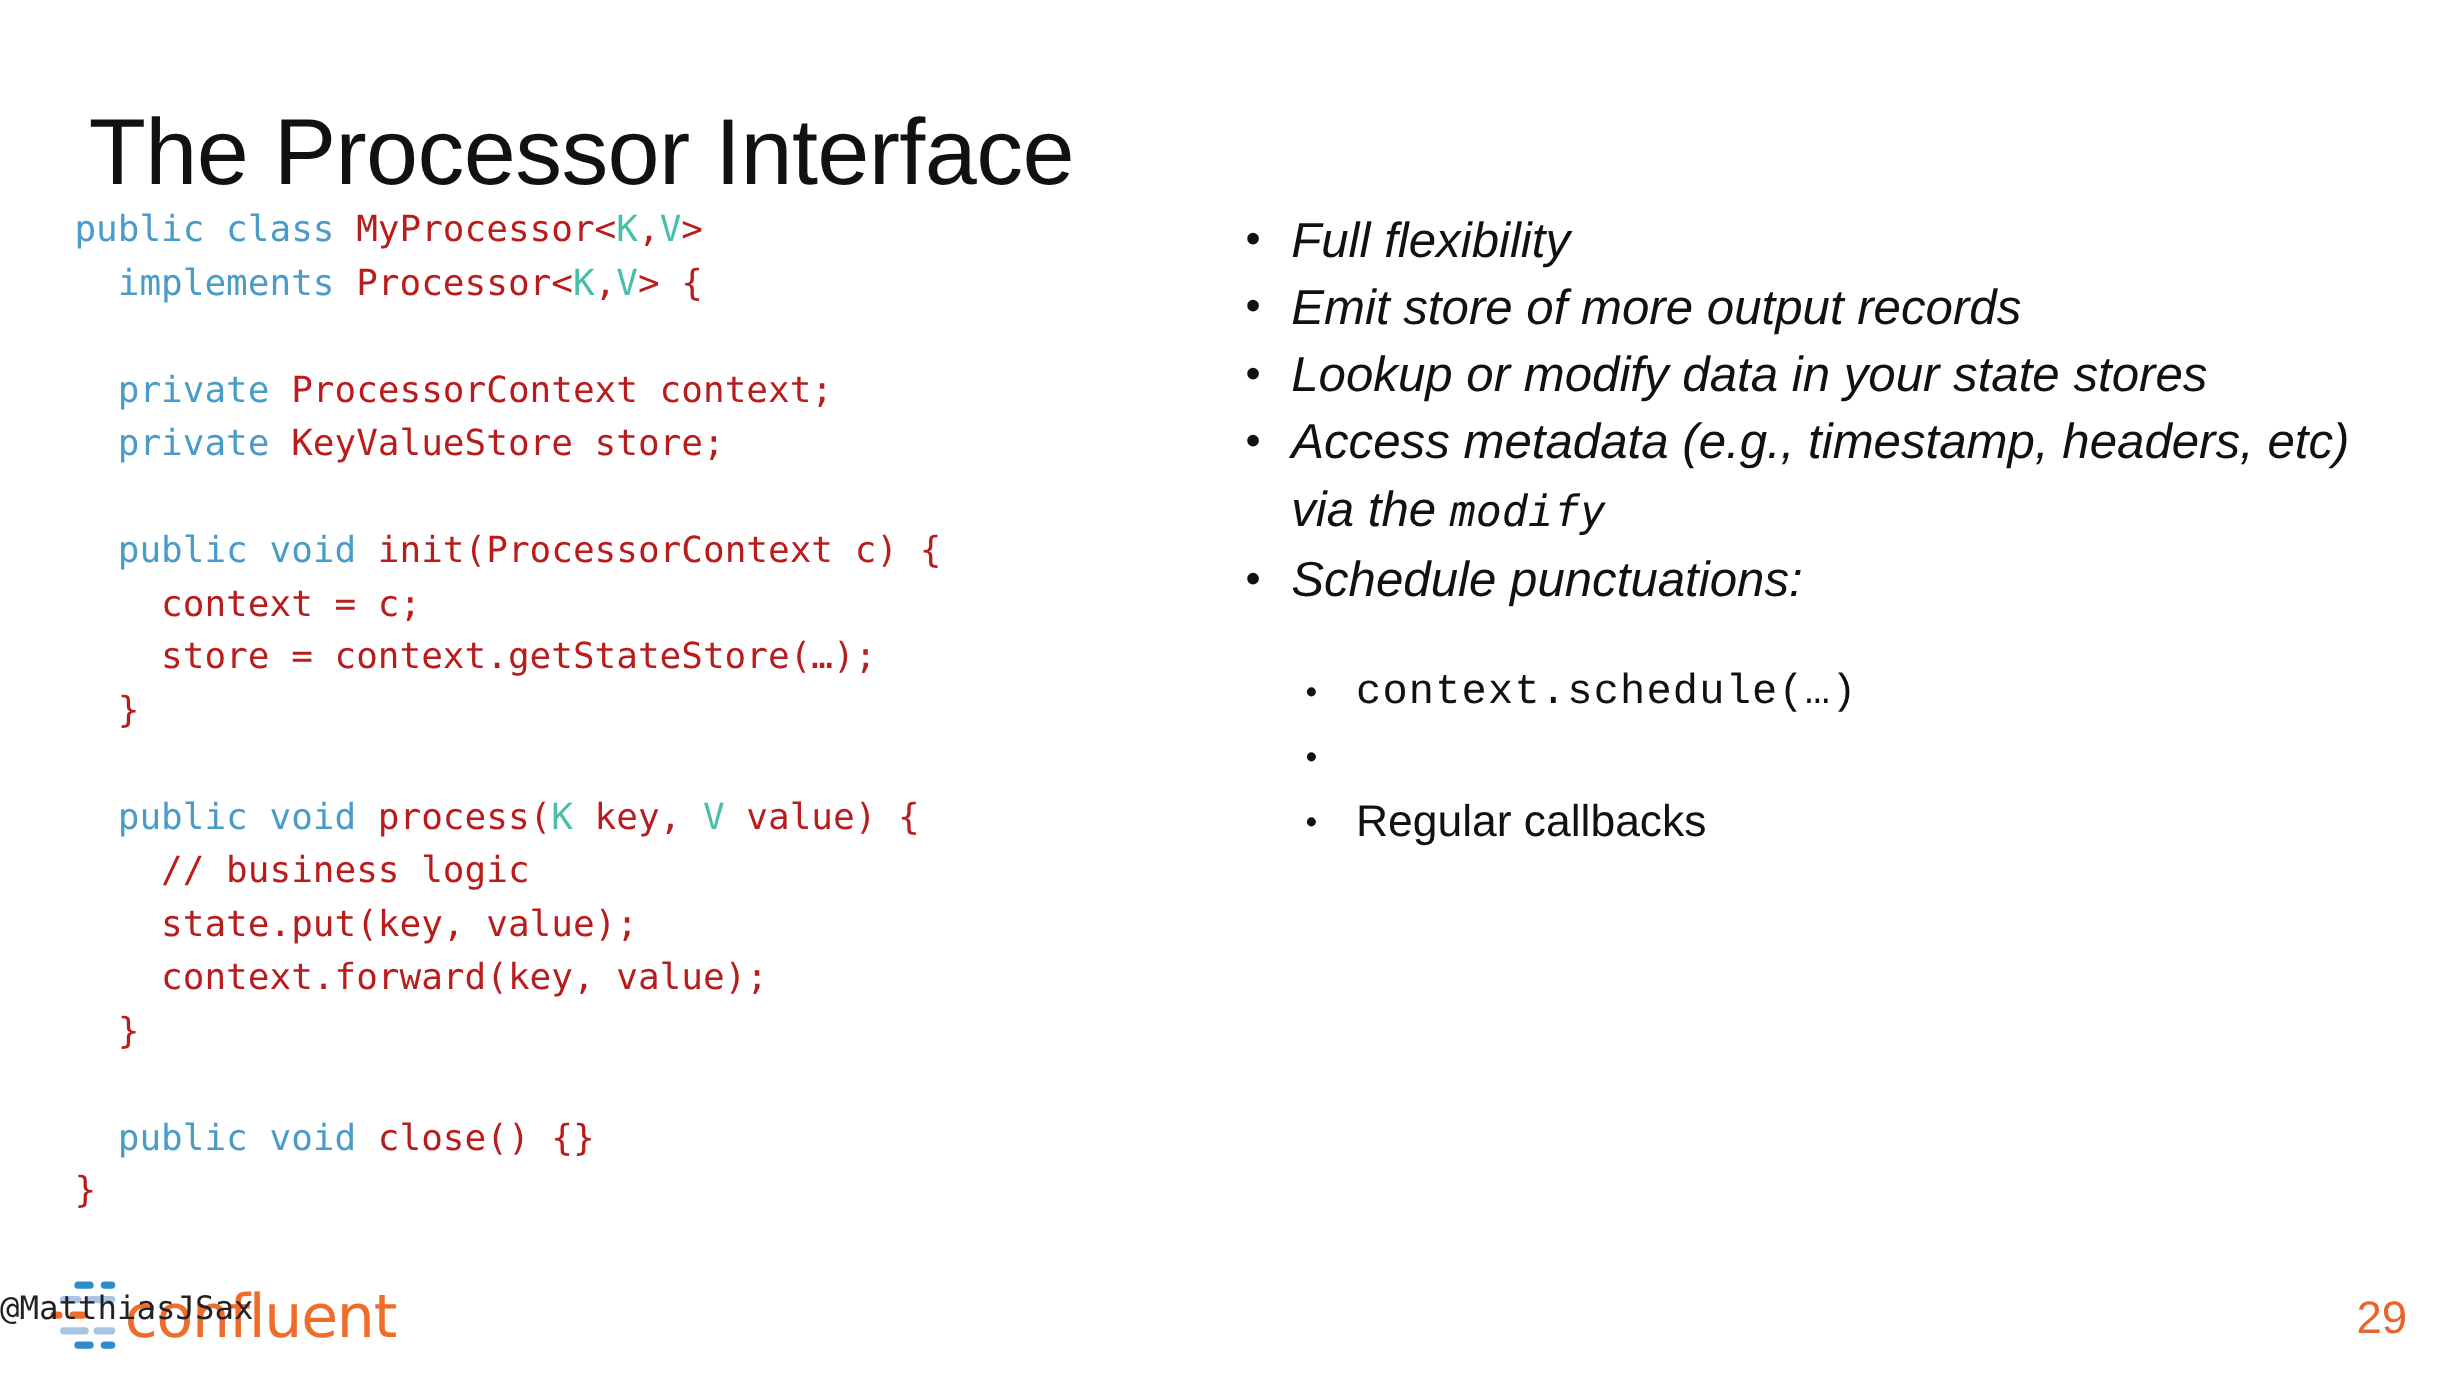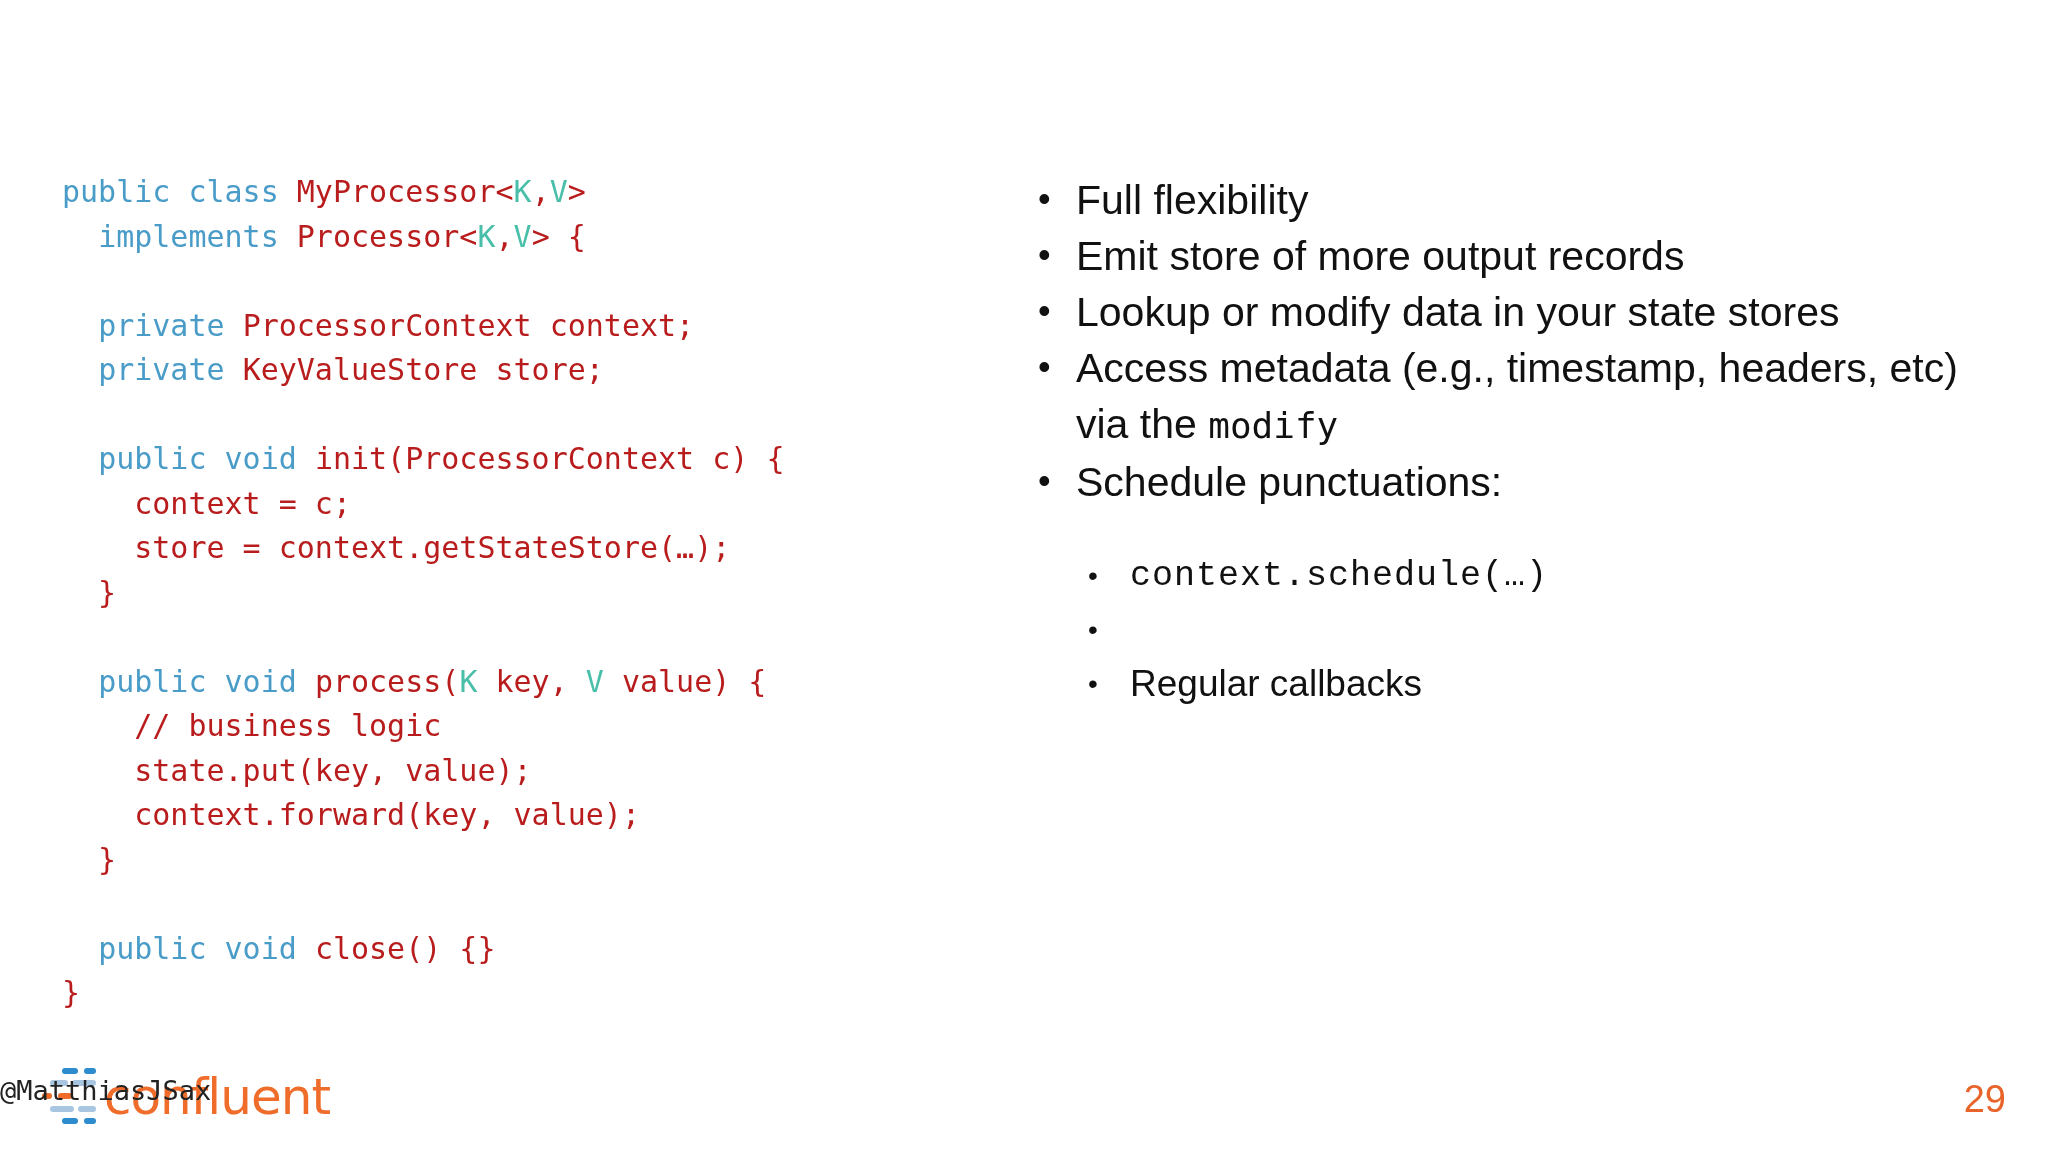--- a/index.html
+++ b/index.html
@@ -74,20 +74,21 @@
     color: #111111;
     text-align: left;
     padding-left: 8px;
     box-sizing: border-box;
   }
   .bullet-text {
     font-size: 41px;
     line-height: 56px;
     color: #111111;
     flex: 1 1 auto;
+    font-style: italic;
   }
   .bullet-text .mono {
     font-family: "DejaVu Sans Mono", monospace;
     font-size: 36px;
   }
 
   .sub-list { margin-top: 8px; }
   .sub-row {
     display: flex;
     align-items: flex-start;
@@ -159,20 +160,21 @@
     letter-spacing: -1px;
     margin-left: 2px;
     font-weight: 400;
   }
 </style>
 </head>
 <body>
 
 <div class="slide">
 
+  <h1 class="slide-title">The Processor Interface</h1>
 
   <div class="code-block"><div class="code-line"><span class="kw">public class </span><span class="plain">MyProcessor&lt;</span><span class="gen">K</span><span class="plain">,</span><span class="gen">V</span><span class="plain">&gt;</span></div><div class="code-line"><span class="plain">  </span><span class="kw">implements </span><span class="plain">Processor&lt;</span><span class="gen">K</span><span class="plain">,</span><span class="gen">V</span><span class="plain">&gt; {</span></div><div class="code-line">&nbsp;</div><div class="code-line"><span class="plain">  </span><span class="kw">private </span><span class="plain">ProcessorContext context;</span></div><div class="code-line"><span class="plain">  </span><span class="kw">private </span><span class="plain">KeyValueStore store;</span></div><div class="code-line">&nbsp;</div><div class="code-line"><span class="plain">  </span><span class="kw">public void </span><span class="plain">init(ProcessorContext c) {</span></div><div class="code-line"><span class="plain">    context = c;</span></div><div class="code-line"><span class="plain">    store = context.getStateStore(…);</span></div><div class="code-line"><span class="plain">  }</span></div><div class="code-line">&nbsp;</div><div class="code-line"><span class="plain">  </span><span class="kw">public void </span><span class="plain">process(</span><span class="gen">K</span><span class="plain"> key, </span><span class="gen">V</span><span class="plain"> value) {</span></div><div class="code-line"><span class="plain">    // business logic</span></div><div class="code-line"><span class="plain">    state.put(key, value);</span></div><div class="code-line"><span class="plain">    context.forward(key, value);</span></div><div class="code-line"><span class="plain">  }</span></div><div class="code-line">&nbsp;</div><div class="code-line"><span class="plain">  </span><span class="kw">public void </span><span class="plain">close() {}</span></div><div class="code-line"><span class="plain">}</span></div></div>
 
   <div class="bullets">
       <div>
         <div class="bullet-row">
           <div class="bullet-dot">•</div>
           <div class="bullet-text"><span>Full flexibility</span></div>
         </div>
       </div>

